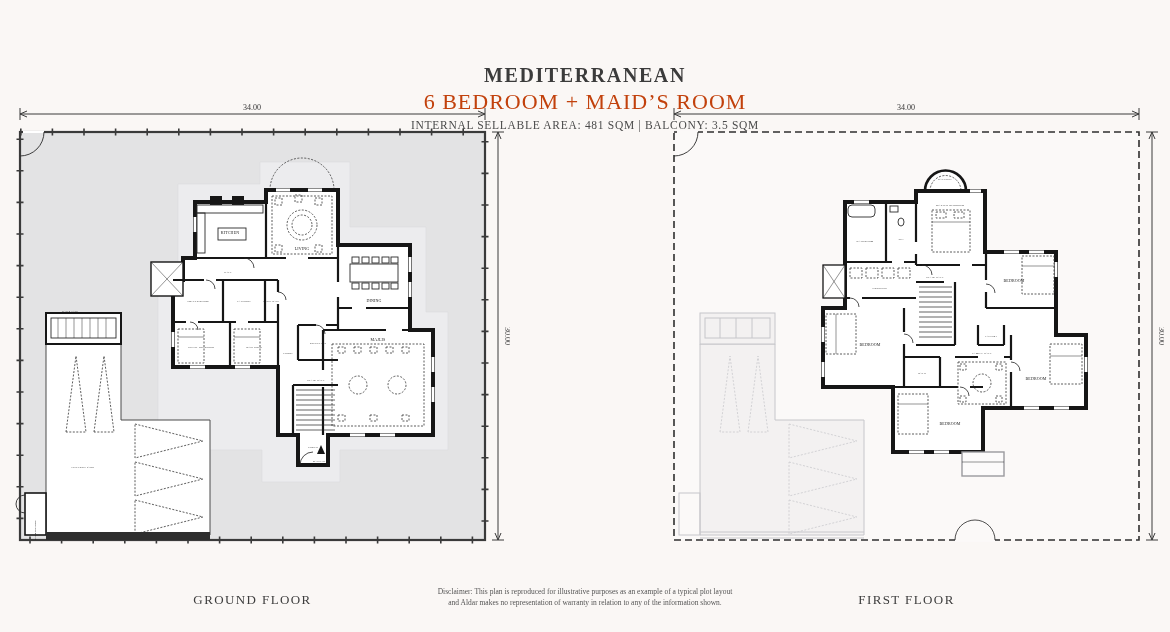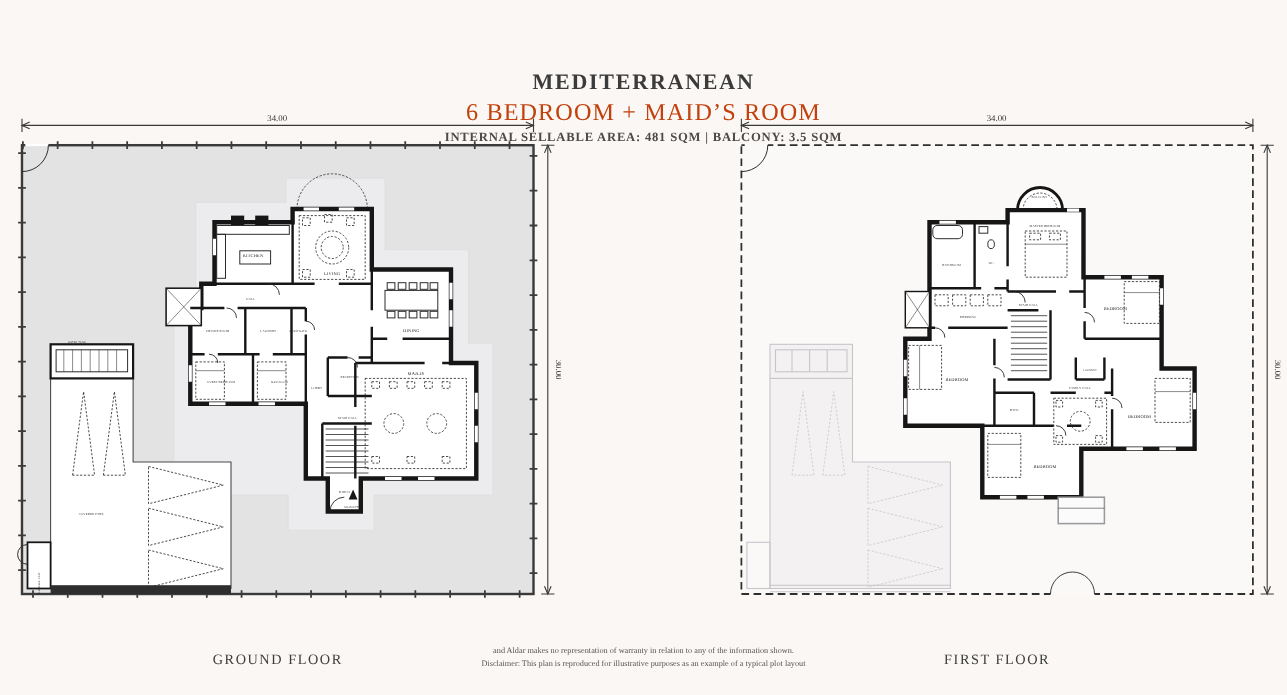--- a/index.html
+++ b/index.html
@@ -5,21 +5,21 @@
   html,body{margin:0;padding:0;}
   body{
     width:1170px;height:632px;position:relative;overflow:hidden;
     background:#faf7f5;
     font-family:"Liberation Serif","DejaVu Serif",serif;
     color:#3a3a3a;
   }
   .header{position:absolute;top:24px;left:50%;transform:translateX(-50%);text-align:center;white-space:nowrap;}
   .title{font-size:20px;font-weight:bold;letter-spacing:1.6px;color:#3b3b3b;margin-top:40px;}
   .subtitle{font-size:22px;font-weight:normal;letter-spacing:1px;margin-top:2px;color:#c2410c;}
-  .arealine{font-size:11.5px;letter-spacing:.7px;margin-top:4px;color:#4a4a4a;font-weight:bold;}
+  .arealine{font-size:11.5px;letter-spacing:.7px;margin-top:4px;color:#4a4a4a;}
   .plan{position:absolute;top:100px;width:510px;height:500px;}
   .plan-ground{left:8px;}
   .plan-first{left:662px;}
   .floor-label{position:absolute;top:492px;left:0;width:489px;text-align:center;
     font-size:13px;letter-spacing:1.4px;color:#3d3d3d;}
   .disclaimer{position:absolute;top:587px;left:50%;transform:translateX(-50%);
     width:420px;text-align:center;font-size:7.5px;line-height:1.4;color:#555;}
   
   .plot{fill:#e3e3e4;stroke:#3a3a3a;stroke-width:2.2;}
   .plot-ticks{fill:none;stroke:#3a3a3a;stroke-width:7;stroke-dasharray:1.6 30;}
@@ -339,15 +339,15 @@
     <line class="thin05" x1="288" y1="330" x2="330" y2="330"></line>
 
     <line x1="281" y1="408" x2="321" y2="408" stroke="#fbf9f8" stroke-width="3.5"></line>
     <path class="door" d="M281,408 a20,20 0 0 1 20,-20 M321,408 a20,20 0 0 0 -20,-20"></path>
   </g>
 </svg>
 <div class="floor-label">FIRST FLOOR</div>
 </div>
 
 <div class="disclaimer">
+  <div>Disclaimer: This plan is reproduced for illustrative purposes as an example of a typical plot layout</div>
   <div>and Aldar makes no representation of warranty in relation to any of the information shown.</div>
-  <div>Disclaimer: This plan is reproduced for illustrative purposes as an example of a typical plot layout</div>
 </div>
 
 </body></html>

